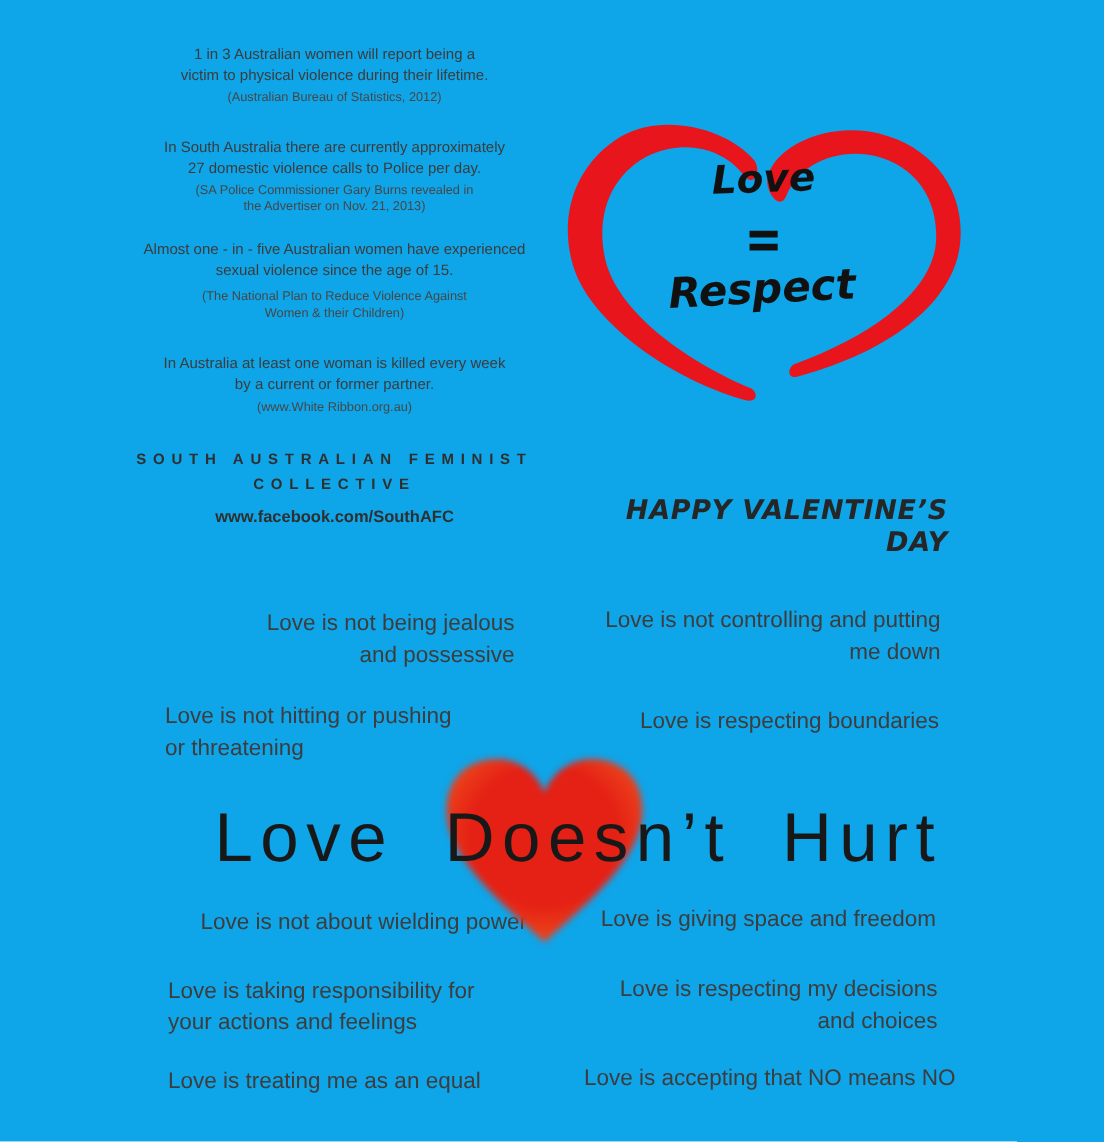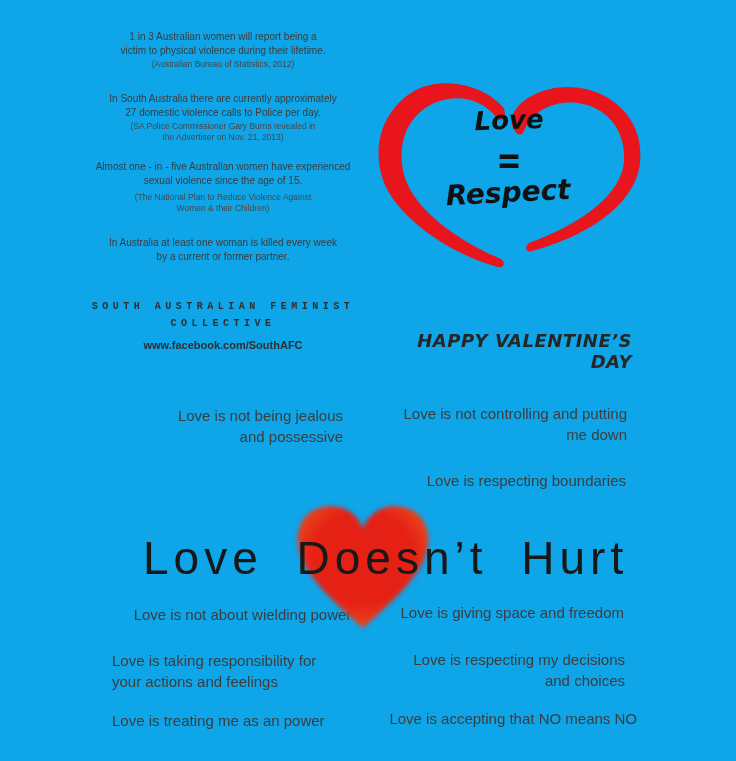--- a/index.html
+++ b/index.html
@@ -13,21 +13,21 @@
     width:300px;left:73px;text-align:center;
     font-size:10px;line-height:14px;color:#3c3c3c;
   }
   .stat-source{
     width:300px;left:73px;text-align:center;
     font-size:8.5px;line-height:11px;color:#474747;
   }
   .org-name{
     width:320px;left:63px;text-align:center;
     font-size:10px;line-height:17px;color:#2f2f2f;
-    font-weight:bold;letter-spacing:4.5px;font-family:Liberation Mono, monospace;
+    font-weight:bold;letter-spacing:4.5px;
   }
   .org-facebook{
     width:300px;left:73px;text-align:center;
     font-size:11px;color:#2f2f2f;font-weight:bold;
   }
   .heart-word{
     font-family:"DejaVu Sans",sans-serif;font-style:italic;font-weight:bold;
     color:#111;text-align:center;
   }
   .valentine{
@@ -60,20 +60,21 @@
   <div class="abs stat-source pre" style="top:121px">(SA Police Commissioner Gary Burns revealed in
 the Advertiser on Nov. 21, 2013)</div>
 
   <div class="abs stat-text pre" style="top:160px">Almost one - in - five Australian women have experienced
 sexual violence since the age of 15.</div>
   <div class="abs stat-source pre" style="top:192px">(The National Plan to Reduce Violence Against
 Women &amp; their Children)</div>
 
   <div class="abs stat-text pre" style="top:236px">In Australia at least one woman is killed every week
 by a current or former partner.</div>
+  <div class="abs stat-source pre" style="top:266px">(www.White Ribbon.org.au)</div>
 
   <div class="abs org-name pre" style="top:298px">SOUTH AUSTRALIAN FEMINIST
 COLLECTIVE</div>
   <div class="abs org-facebook" style="top:339px">www.facebook.com/SouthAFC</div>
 
   <svg class="abs outline-heart" style="left:372px;top:75px" width="280" height="195" viewBox="0 0 280 195">
     <path fill="#e8151c" d="M 131 32
       C 112 10, 70 0, 42 16
       C 12 34, 0 68, 10 102
       C 22 142, 80 180, 126 192
@@ -93,38 +94,40 @@
       C 148 66, 137 52, 140 42 Z"></path>
   </svg>
   <div class="abs heart-word" style="left:449px;top:105px;width:120px;font-size:26px;transform:rotate(-2deg);z-index:2">Love</div>
   <div class="abs heart-word" style="left:449px;top:143px;width:120px;font-size:30px;font-style:normal;font-weight:800;transform:scaleY(1.3);z-index:2">=</div>
   <div class="abs heart-word" style="left:438px;top:176px;width:140px;font-size:28px;transform:rotate(-3deg);z-index:2">Respect</div>
 
   <div class="abs valentine">HAPPY VALENTINE’S DAY</div>
 
   <div class="abs statement pre" style="left:108px;top:405px;width:235px;text-align:right">Love is not being jealous
 and possessive</div>
+  <div class="abs statement pre" style="left:110px;top:467px;width:245px;text-align:left">Love is not hitting or pushing
+or threatening</div>
   <div class="abs statement pre" style="left:397px;top:403px;width:230px;text-align:right">Love is not controlling and putting
 me down</div>
   <div class="abs statement pre" style="left:397px;top:470px;width:229px;text-align:right">Love is respecting boundaries</div>
 
   <svg class="abs solid-heart" style="left:292px;top:502px" width="142" height="133" viewBox="0 0 100 92">
     <defs>
       <radialGradient id="hg" cx="50%" cy="42%" r="68%">
         <stop offset="55%" stop-color="#e52015"></stop>
         <stop offset="100%" stop-color="#f05a1e"></stop>
       </radialGradient>
     </defs>
     <path fill="url(#hg)" d="M50 88 C28 68 4 48 4 26 C4 10 15 2 28 2 C38 2 47 9 50 18 C53 9 62 2 72 2 C85 2 96 10 96 26 C96 48 72 68 50 88 Z"></path>
   </svg>
 
   <div class="abs big-title">Love Doesn’t Hurt</div>
 
   <div class="abs statement pre" style="left:110px;top:604px;width:265px;text-align:center">Love is not about wielding power</div>
   <div class="abs statement pre" style="left:112px;top:650px;width:265px;text-align:left">Love is taking responsibility for
 your actions and feelings</div>
-  <div class="abs statement pre" style="left:112px;top:710px;width:265px;text-align:left">Love is treating me as an power</div>
+  <div class="abs statement pre" style="left:112px;top:710px;width:265px;text-align:left">Love is treating me as an equal</div>
   <div class="abs statement pre" style="left:398px;top:602px;width:226px;text-align:right">Love is giving space and freedom</div>
   <div class="abs statement pre" style="left:398px;top:649px;width:227px;text-align:right">Love is respecting my decisions
 and choices</div>
   <div class="abs statement pre" style="left:385px;top:708px;width:252px;text-align:right">Love is accepting that NO means NO</div>
 
 </div>
 
 </body></html>

